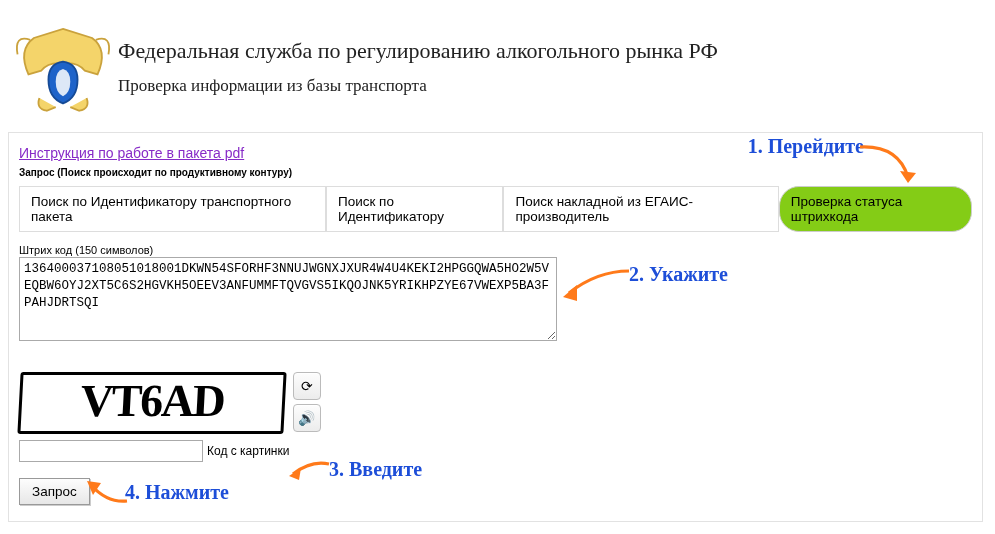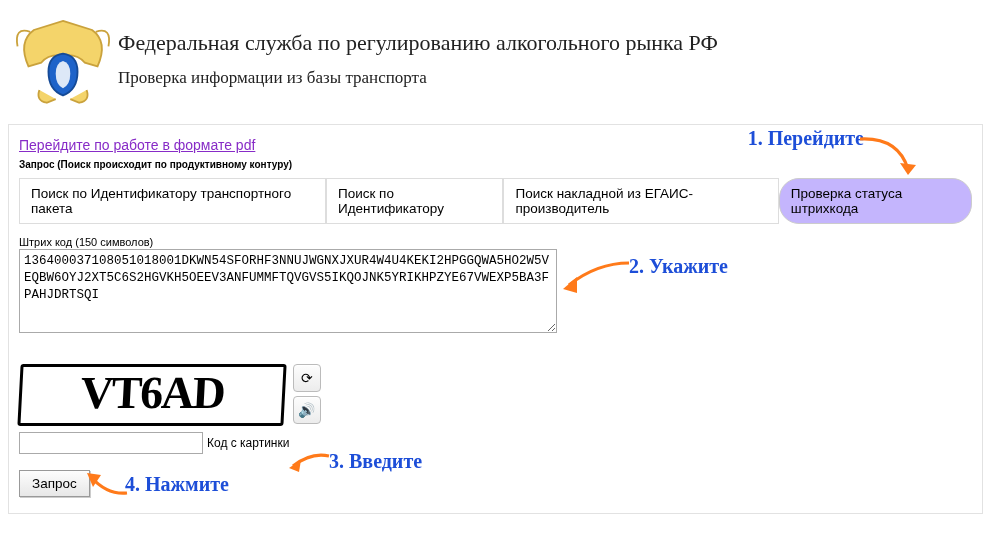--- a/index.html
+++ b/index.html
@@ -9,21 +9,21 @@
     font-family: Arial, Helvetica, sans-serif;
     font-size: 13.5px;
     color: #000;
     width: 995px;
   }
 
   
   .hdr {
     display: flex;
     align-items: flex-start;
-    padding: 10px 0 8px 8px;
+    padding: 18px 0 8px 8px;
   }
   .emblem {
     width: 110px;
     height: 100px;
     flex: 0 0 110px;
     position: relative;
   }
   .hdr-text {
     padding-top: 20px;
   }
@@ -65,21 +65,21 @@
     display: flex;
   }
   .tab {
     border: 1px solid #ddd;
     background: #fff;
     padding: 7px 11px;
     font-size: 13.5px;
     cursor: pointer;
   }
   .tab.active {
-    background: #c4b5fd;
+    background: #84cc16;
     border-color: #ccc;
     border-radius: 20px;
   }
 
   
   .field-label {
     font-size: 11px;
     margin: 12px 0 1px 0;
   }
   textarea.barcode {
@@ -209,21 +209,21 @@
     </svg>
   </div>
   <div class="hdr-text">
     <div class="hdr-title">Федеральная служба по регулированию алкогольного рынка РФ</div>
     <div class="hdr-sub">Проверка информации из базы транспорта</div>
   </div>
 </div>
 
 <div class="panel">
 
-  <a href="#" class="pdf-link">Перейдите по работе в формате pdf</a>
+  <a href="#" class="pdf-link">Инструкция по работе в пакета pdf</a>
 
   <div class="req-title">Запрос (Поиск происходит по продуктивному контуру)</div>
 
   <div class="tabs">
     <div class="tab">Поиск по Идентификатору транспортного пакета</div>
     <div class="tab">Поиск по Идентификатору</div>
     <div class="tab">Поиск накладной из ЕГАИС-производитель</div>
     <div class="tab active">Проверка статуса штрихкода</div>
   </div>
 

